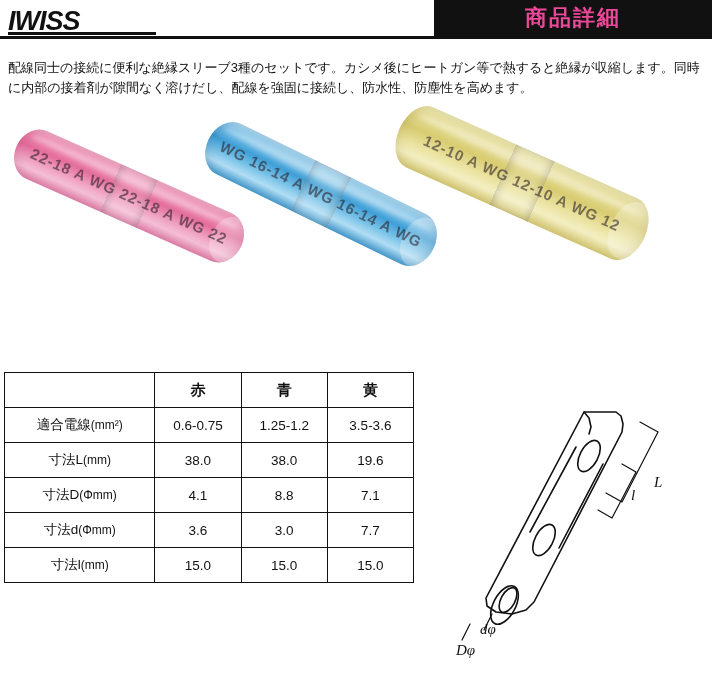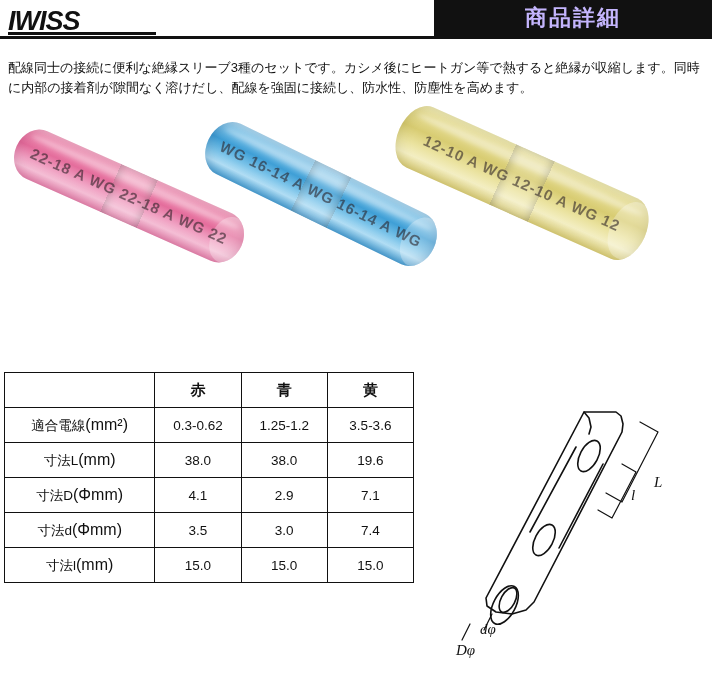--- a/index.html
+++ b/index.html
@@ -45,21 +45,21 @@
     top: 32px;
     width: 148px;
     height: 3px;
     background: #111;
   }
   .title-bar {
     position: absolute;
     right: 0; top: 0;
     width: 278px; height: 36px;
     background: #111;
-    color: #c4b5fd;
+    color: #ec4899;
     display: flex;
     align-items: center;
     justify-content: center;
   }
   .title-bar-text {
     font-family: "Liberation Sans", sans-serif;
     font-size: 22px;
     font-weight: bold;
     letter-spacing: 2px;
   }
@@ -191,21 +191,21 @@
     font-size: 15px;
   }
   .spec-table col.c0 { width: 150px; }
   .spec-table col.c1,
   .spec-table col.c2,
   .spec-table col.c3 { width: 86px; }
   .spec-table .rowhead {
     font-size: 13.5px;
     white-space: nowrap;
   }
-  .small-unit { font-size: 16px; }
+  .small-unit { font-size: 12px; }
 
   
   .diagram {
     position: absolute;
     left: 426px; top: 372px;
     width: 282px; height: 300px;
   }
   .diagram svg { display: block; }
 </style>
 </head>
@@ -268,41 +268,41 @@
       <tr>
         <th></th>
         <th>赤</th>
         <th>青</th>
         <th>黄</th>
       </tr>
     </thead>
     <tbody>
       <tr>
         <td class="rowhead"><span>適合電線</span><span class="small-unit">(mm²)</span></td>
-        <td>0.3-0.62</td>
+        <td>0.6-0.75</td>
         <td>1.25-1.2</td>
         <td>3.5-3.6</td>
       </tr>
       <tr>
         <td class="rowhead"><span>寸法L</span><span class="small-unit">(mm)</span></td>
         <td>38.0</td>
         <td>38.0</td>
         <td>19.6</td>
       </tr>
       <tr>
         <td class="rowhead"><span>寸法D</span><span class="small-unit">(Φmm)</span></td>
         <td>4.1</td>
-        <td>2.9</td>
+        <td>8.8</td>
         <td>7.1</td>
       </tr>
       <tr>
         <td class="rowhead"><span>寸法d</span><span class="small-unit">(Φmm)</span></td>
-        <td>3.5</td>
+        <td>3.6</td>
         <td>3.0</td>
-        <td>7.4</td>
+        <td>7.7</td>
       </tr>
       <tr>
         <td class="rowhead"><span>寸法l</span><span class="small-unit">(mm)</span></td>
         <td>15.0</td>
         <td>15.0</td>
         <td>15.0</td>
       </tr>
     </tbody>
   </table>
 

